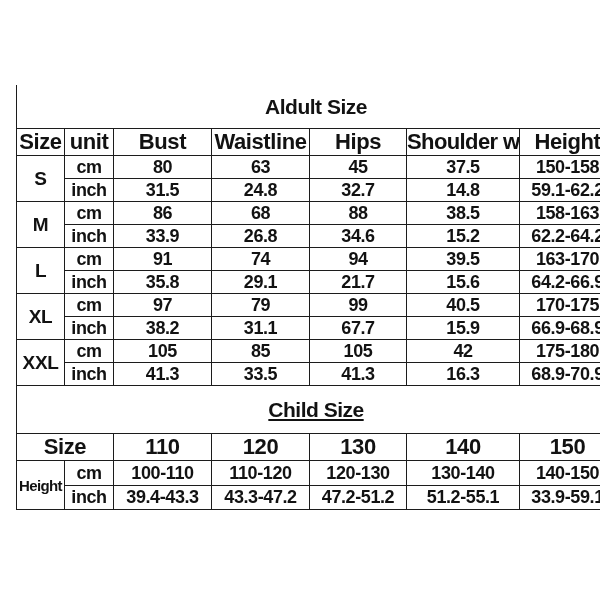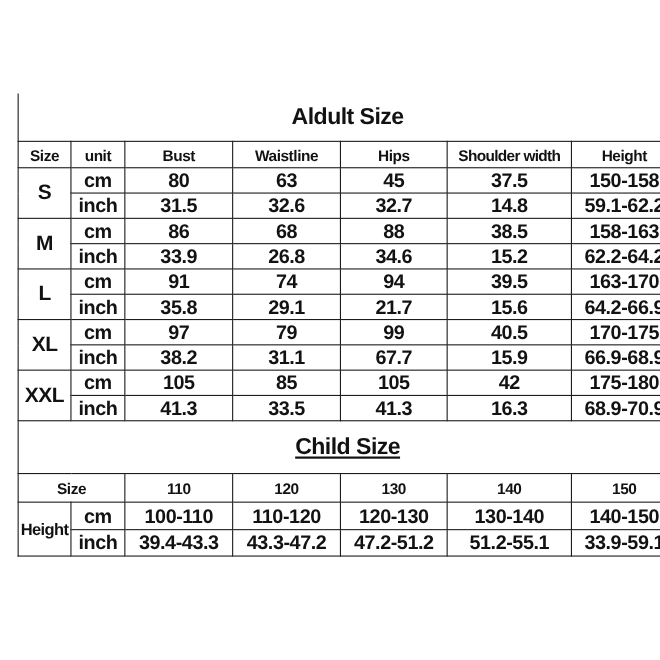--- a/index.html
+++ b/index.html
@@ -34,21 +34,21 @@
     letter-spacing: -0.4px;
     white-space: nowrap;
     overflow: hidden;
   }
   tr.section-title-row td {
     font-size: 21px;
     letter-spacing: -0.5px;
     height: 43px;
   }
   td.no-top-border { border-top: none; }
-  tr.header-row td { height: 23px; font-size: 14px; }
+  tr.header-row td { height: 23px; font-size: 22px; }
   tr.data-row td { height: 22px; }
   td.size-label { font-size: 19px; }
   td.unit-label { font-size: 18px; }
   td.sw-header { font-size: 15px; letter-spacing: -0.6px; }
   tr.child-header-row td { height: 25px; }
   tr.child-title-row td { height: 47px; text-decoration: underline; }
   td.height-label { font-size: 15px; letter-spacing: -0.6px; overflow: visible; }
   tr.child-cm-row td { height: 24px; }
   tr.child-inch-row td { height: 23px; }
 </style>
@@ -87,21 +87,21 @@
       <td class="unit-label">cm</td>
       <td>80</td>
       <td>63</td>
       <td>45</td>
       <td>37.5</td>
       <td>150-158</td>
     </tr>
     <tr class="data-row">
       <td class="unit-label">inch</td>
       <td>31.5</td>
-      <td>32.6</td>
+      <td>24.8</td>
       <td>32.7</td>
       <td>14.8</td>
       <td>59.1-62.2</td>
     </tr>
 
     <tr class="data-row">
       <td rowspan="2" class="size-label">M</td>
       <td class="unit-label">cm</td>
       <td>86</td>
       <td>68</td>

